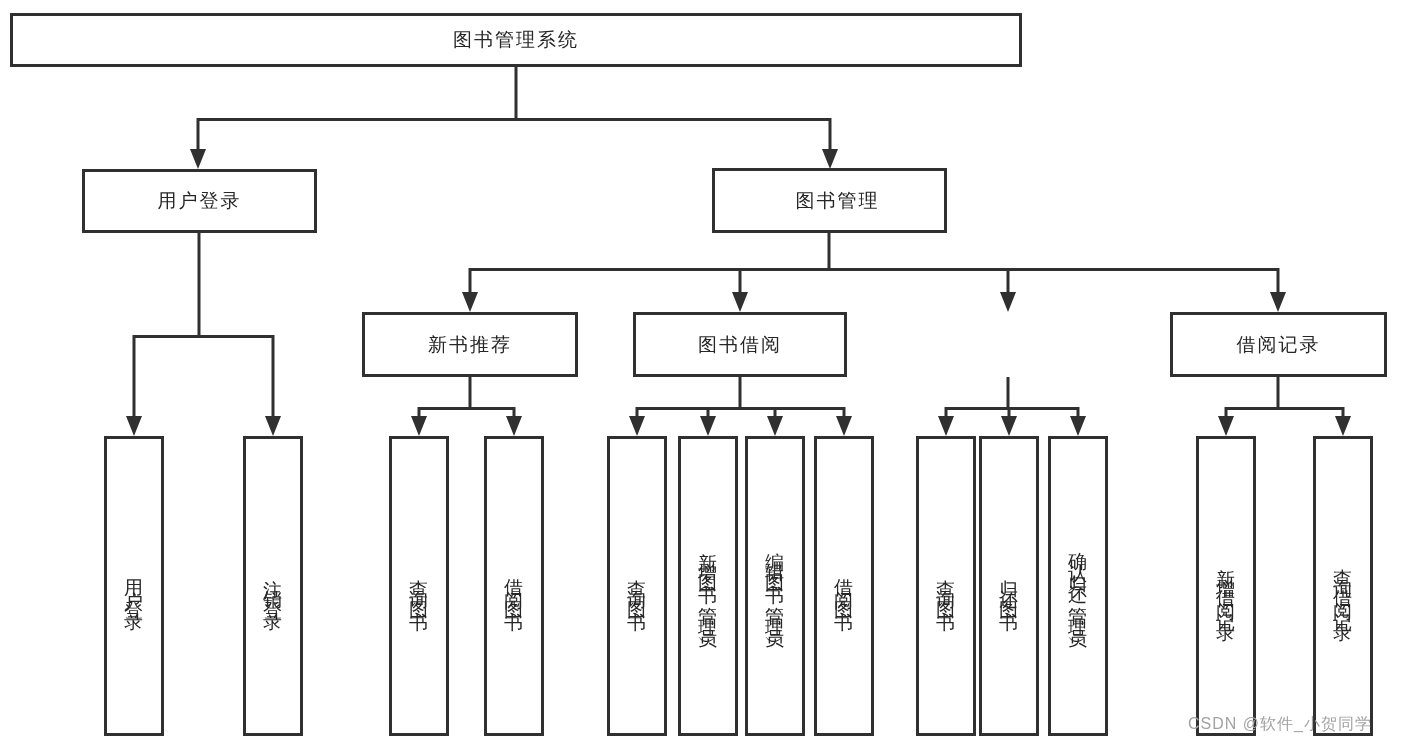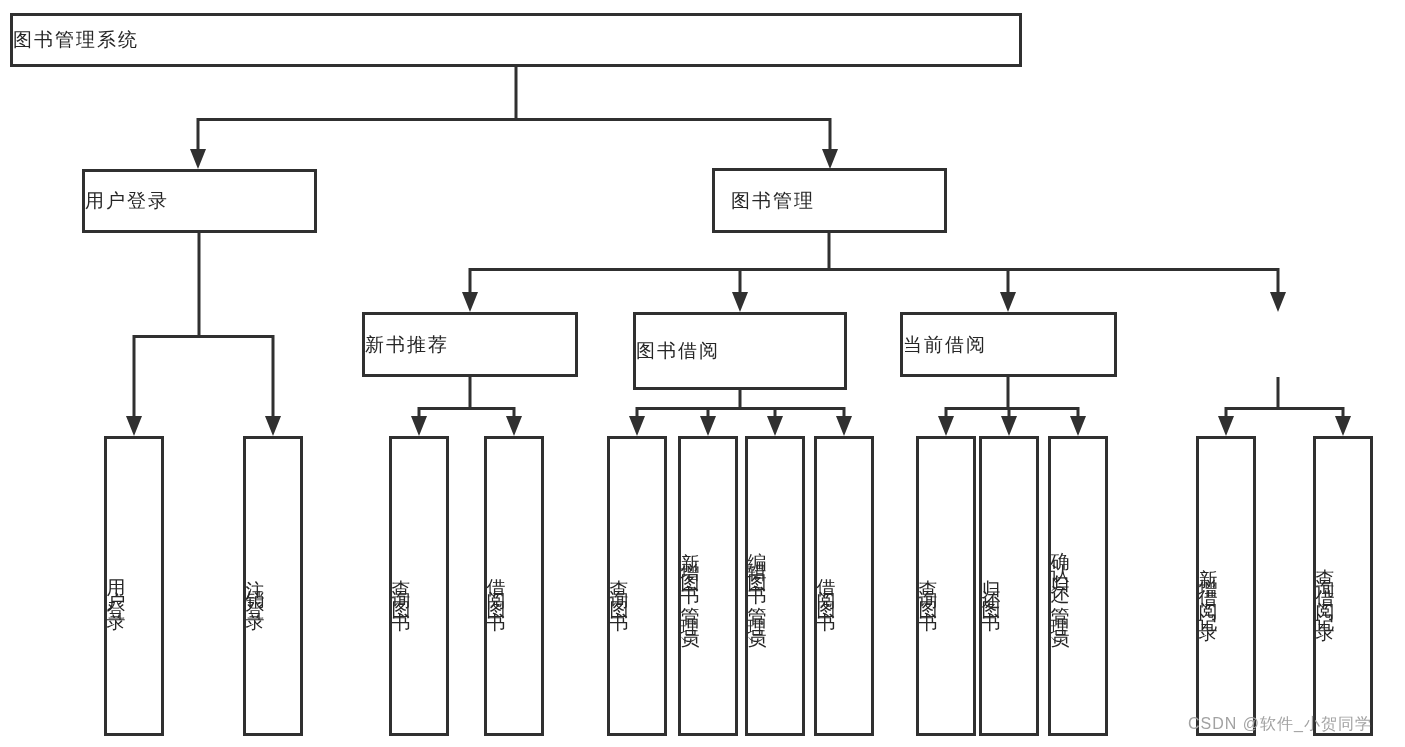--- a/index.html
+++ b/index.html
@@ -9,21 +9,21 @@
     background:#ffffff;
     font-family:"Liberation Sans", sans-serif;
     overflow:hidden;
   }
   #connectors{position:absolute;left:0;top:0;width:1405px;height:747px;}
   .node{
     position:absolute;
     box-sizing:border-box;
     border:3px solid #303030;
     background:#ffffff;
-    display:flex;align-items:center;justify-content:flex-start;
+    display:flex;align-items:center;justify-content:center;
     color:#262626;
     font-size:19px;
     letter-spacing:2px;
     white-space:nowrap;
   }
   .leaf{
     letter-spacing:0;
   }
   .leaf .vtext{
     writing-mode:vertical-rl;
@@ -90,25 +90,25 @@
   <div class="node" style="left:82px;top:169px;width:235px;height:64px;">
     <span>用户登录</span>
   </div>
   <div class="node" style="left:712px;top:168px;width:235px;height:65px;padding-left:16px;">
     <span>图书管理</span>
   </div>
 
   <div class="node" style="left:362px;top:312px;width:216px;height:65px;font-family:Liberation Mono, monospace;">
     <span>新书推荐</span>
   </div>
-  <div class="node" style="left:633px;top:312px;width:214px;height:78px;">
+  <div class="node" style="left:633px;top:312px;width:214px;height:65px;">
     <span>图书借阅</span>
   </div>
-  <div class="node" style="left:900px;top:312px;width:217px;height:65px;">
-    <span>当前借阅</span>
+  <div class="node" style="left:1170px;top:312px;width:217px;height:65px;">
+    <span>借阅记录</span>
   </div>
 
   <div class="node leaf" style="left:104px;top:436px;width:60px;height:300px;">
     <span class="vtext">用户登录</span>
   </div>
   <div class="node leaf" style="left:243px;top:436px;width:60px;height:300px;">
     <span class="vtext">注销登录</span>
   </div>
 
   <div class="node leaf" style="left:389px;top:436px;width:60px;height:300px;">

